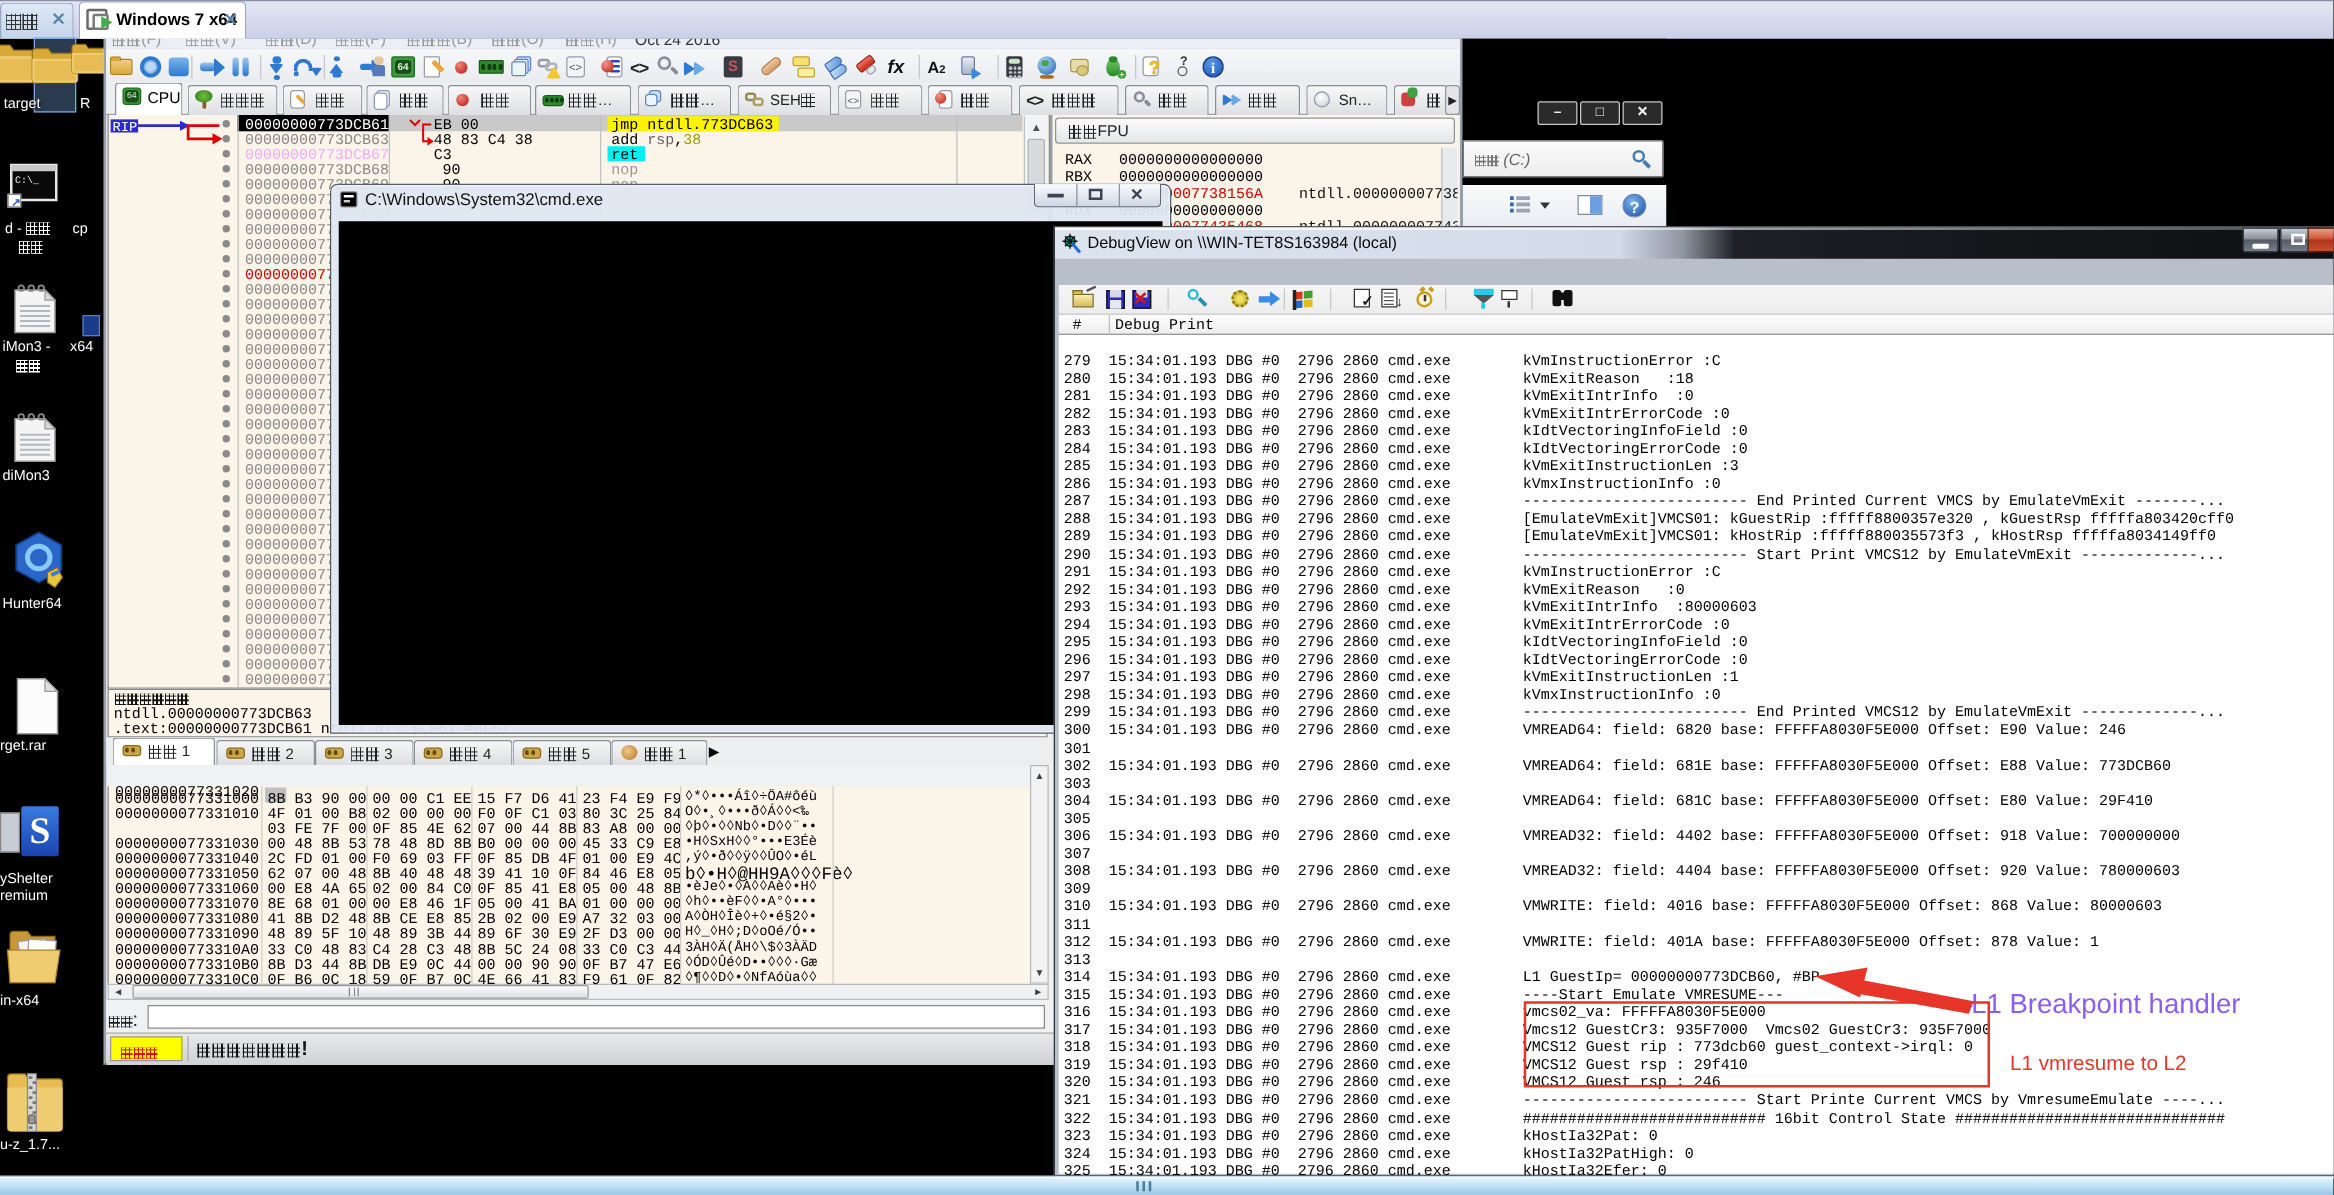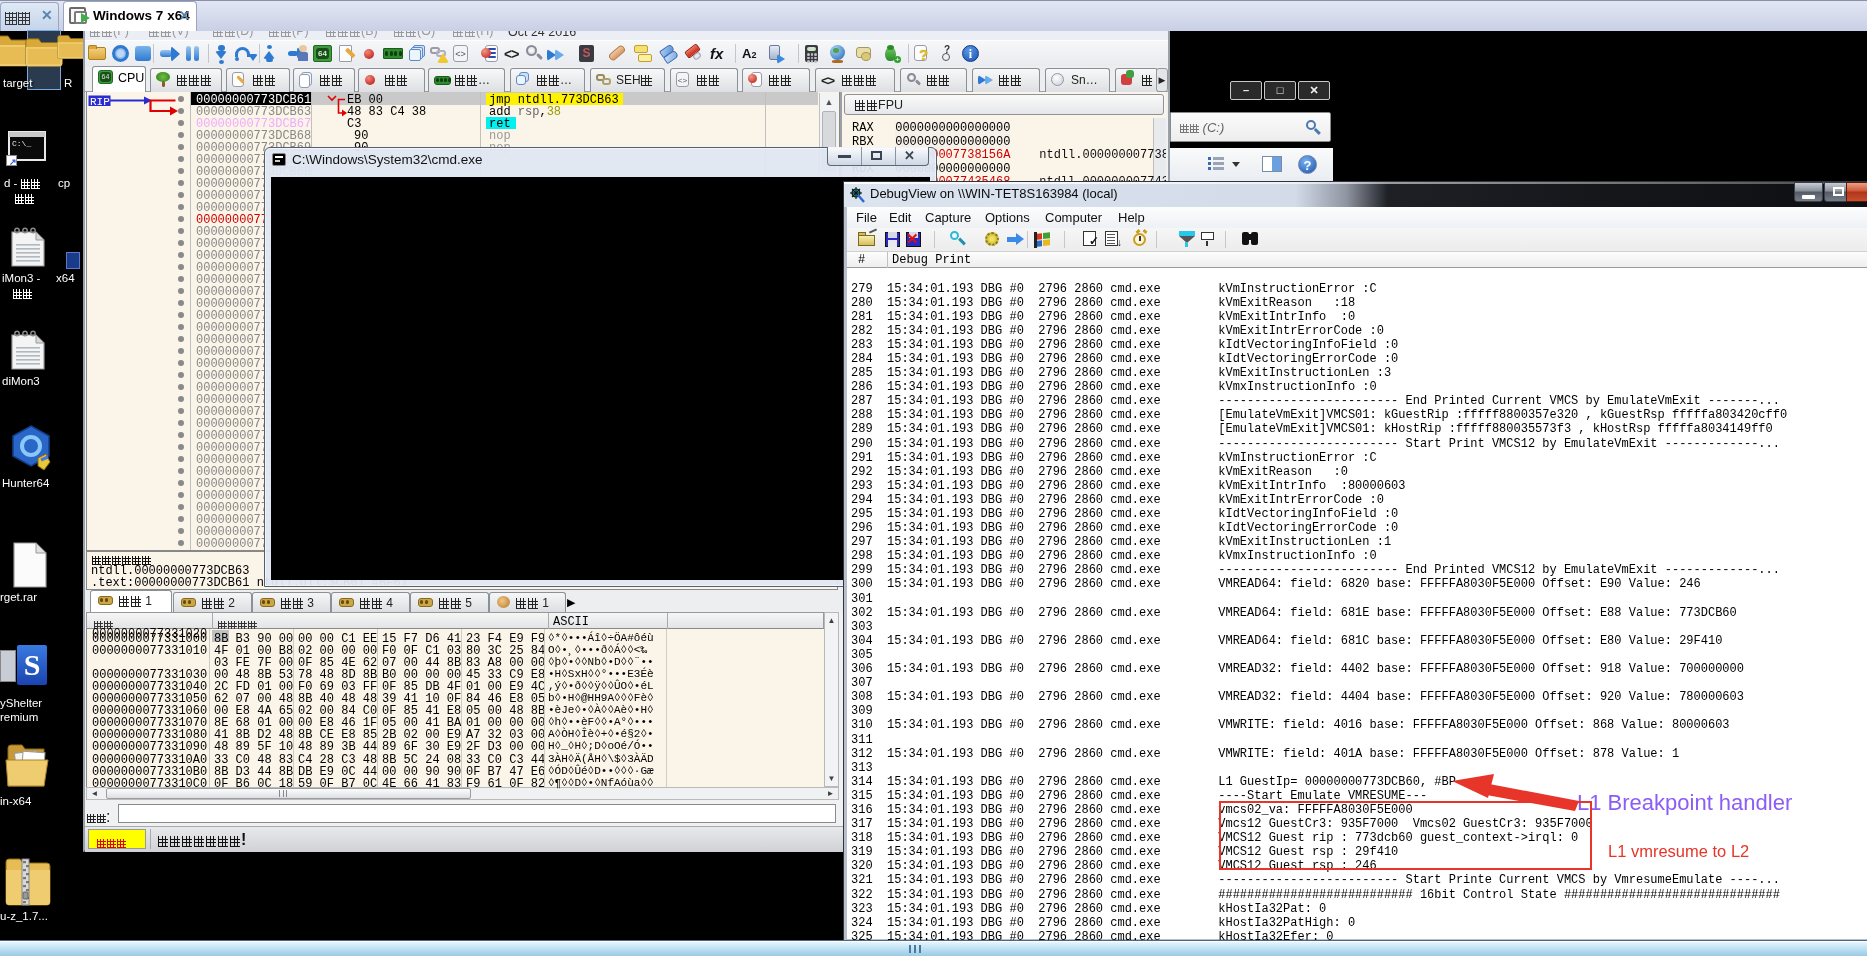--- a/index.html
+++ b/index.html
@@ -168,28 +168,20 @@
 </div>
 
 <div class="abs" style="left:86px;top:551px;width:752px;height:39px;background:#fbf4e8;border:1px solid #888" id="infop">
  <div style="position:absolute;left:4px;top:2px;color:#111;font-size:11px"><span class="cjs"></span><span class="cjs"></span><span class="cjs"></span><span class="cjs"></span><span class="cjs"></span><span class="cjs"></span></div>
  <div class="mono" style="position:absolute;left:4px;top:13px;font-size:12px;color:#000;line-height:12px;white-space:pre">ntdll.00000000773DCB63
 .text:00000000773DCB61 ntdll.dll:$CB61 #BF61</div>
 </div>
 
 <div class="abs" style="left:85px;top:590px;width:1083px;height:22px;background:#edeef0" id="memtabs"></div>
 
-<div class="abs" style="left:86px;top:612px;width:738px;height:17px;background:linear-gradient(#f6f6f6,#e3e4e6);border:1px solid #999;border-bottom:1px solid #8a8a8a">
- <span style="position:absolute;left:6px;top:2px;color:#333"><span class="cjs"></span><span class="cjs"></span></span>
- <span style="position:absolute;left:130px;top:2px;color:#333"><span class="cjs"></span><span class="cjs"></span><span class="cjs"></span><span class="cjs"></span></span>
- <span class="mono" style="position:absolute;left:466px;top:2px;color:#000;font-size:12px">ASCII</span>
- <div style="position:absolute;left:125px;top:0;width:1px;height:16px;background:#aaa"></div>
- <div style="position:absolute;left:461px;top:0;width:1px;height:16px;background:#aaa"></div>
- <div style="position:absolute;left:580px;top:0;width:1px;height:16px;background:#aaa"></div>
-</div>
 
 <div class="abs" style="left:86px;top:629px;width:738px;height:158px;background:#fbf4e8;border-left:1px solid #888" id="dump"></div>
 
 <div class="abs" style="left:824px;top:612px;width:15px;height:175px;background:#f2f3f5;border:1px solid #b8b8b8">
  <div style="position:absolute;left:1px;top:1px;width:11px;height:13px;color:#404040;font-size:8px;text-align:center;line-height:13px">▲</div>
  <div style="position:absolute;left:1px;bottom:1px;width:11px;height:13px;color:#404040;font-size:8px;text-align:center;line-height:13px">▼</div>
 </div>
 
 <div class="abs" style="left:86px;top:787px;width:753px;height:13px;background:#f0f1f3;border:1px solid #bbb">
  <div style="position:absolute;left:1px;top:1px;width:13px;height:9px;color:#404040;font-size:8px;line-height:9px;text-align:center">◄</div>
@@ -534,21 +526,21 @@
 <div class="abs" style="left:214px;top:679.9000000000001px;white-space:pre">2C FD 01 00</div>
 <div class="abs" style="left:298px;top:679.9000000000001px;white-space:pre">F0 69 03 FF</div>
 <div class="abs" style="left:382px;top:679.9000000000001px;white-space:pre">0F 85 DB 4F</div>
 <div class="abs" style="left:466px;top:679.9000000000001px;white-space:pre">01 00 E9 4C</div>
 <div class="abs" style="left:548px;top:679.9000000000001px;white-space:pre;font-size:11px">,ý◊•ð◊◊ÿ◊◊ÛO◊•éL</div>
 <div class="abs" style="left:92px;top:692.0000000000001px;white-space:pre">0000000077331050</div>
 <div class="abs" style="left:214px;top:692.0000000000001px;white-space:pre">62 07 00 48</div>
 <div class="abs" style="left:298px;top:692.0000000000001px;white-space:pre">8B 40 48 48</div>
 <div class="abs" style="left:382px;top:692.0000000000001px;white-space:pre">39 41 10 0F</div>
 <div class="abs" style="left:466px;top:692.0000000000001px;white-space:pre">84 46 E8 05</div>
-<div class="abs" style="left:548px;top:692.0000000000001px;white-space:pre;font-size:11px">b◊•H◊@HH9A◊◊◊Fè◊</div>
+<div class="abs" style="left:548px;top:692.0000000000001px;white-space:pre;font-size:14px">b◊•H◊@HH9A◊◊◊Fè◊</div>
 <div class="abs" style="left:92px;top:704.1000000000001px;white-space:pre">0000000077331060</div>
 <div class="abs" style="left:214px;top:704.1000000000001px;white-space:pre">00 E8 4A 65</div>
 <div class="abs" style="left:298px;top:704.1000000000001px;white-space:pre">02 00 84 C0</div>
 <div class="abs" style="left:382px;top:704.1000000000001px;white-space:pre">0F 85 41 E8</div>
 <div class="abs" style="left:466px;top:704.1000000000001px;white-space:pre">05 00 48 8B</div>
 <div class="abs" style="left:548px;top:704.1000000000001px;white-space:pre;font-size:11px">•èJe◊•◊À◊◊Aè◊•H◊</div>
 <div class="abs" style="left:92px;top:716.2000000000002px;white-space:pre">0000000077331070</div>
 <div class="abs" style="left:214px;top:716.2000000000002px;white-space:pre">8E 68 01 00</div>
 <div class="abs" style="left:298px;top:716.2000000000002px;white-space:pre">00 E8 46 1F</div>
 <div class="abs" style="left:382px;top:716.2000000000002px;white-space:pre">05 00 41 BA</div>
@@ -644,28 +636,20 @@
 <line x1="9" y1="9" x2="15" y2="16" stroke="#2a66d8" stroke-width="2.4"></line>
 </svg>
 <div style="position:absolute;left:27px;top:5px;color:#0a0a0a;font-size:13px">DebugView on \\WIN-TET8S163984 (local)</div>
 <div style="position:absolute;left:951px;top:1px;width:29px;height:20px;background:linear-gradient(#c8cdd4,#888e98 45%,#555b66 50%,#767c88);border:1px solid #3a3e46;border-radius:0 0 3px 3px">
         <div style="position:absolute;left:7px;top:12px;width:13px;height:3.5px;background:#fff;border-radius:1px"></div>
       </div>
 <div style="position:absolute;left:981px;top:1px;width:29px;height:20px;background:linear-gradient(#c8cdd4,#888e98 45%,#555b66 50%,#767c88);border:1px solid #3a3e46;border-radius:0 0 3px 3px">
         <div style="position:absolute;left:8px;top:4px;width:11px;height:9px;border:2px solid #fff;background:rgba(255,255,255,.15)"></div>
       </div>
 <div style="position:absolute;left:1003px;top:1px;width:25px;height:20px;background:linear-gradient(#e8a088,#cf5438 45%,#b03518 50%,#c44f30);border:1px solid #5a1a08"></div>
-<div style="position:absolute;left:4px;top:26px;width:1021px;height:21px;background:linear-gradient(#fcfdfe,#eef1f5)">
-<span style="position:absolute;left:9px;top:3px;color:#111;font-size:13px">File</span>
-<span style="position:absolute;left:42px;top:3px;color:#111;font-size:13px">Edit</span>
-<span style="position:absolute;left:78px;top:3px;color:#111;font-size:13px">Capture</span>
-<span style="position:absolute;left:138px;top:3px;color:#111;font-size:13px">Options</span>
-<span style="position:absolute;left:198px;top:3px;color:#111;font-size:13px">Computer</span>
-<span style="position:absolute;left:271px;top:3px;color:#111;font-size:13px">Help</span>
-</div>
 <div style="position:absolute;left:4px;top:47px;width:1021px;height:24px;background:linear-gradient(#f6f6f6,#ececec);border-bottom:1px solid #d0d0d0" id="dvtools"></div>
 <div style="position:absolute;left:4px;top:71px;width:1021px;height:16px;background:linear-gradient(#fdfdfd,#eeeeee);border-bottom:1px solid #9a9a9a">
 <span class="mono" style="position:absolute;left:11px;top:1px;font-size:12px;color:#000">#</span>
 <span class="mono" style="position:absolute;left:45px;top:1px;font-size:12px;color:#000">Debug Print</span>
 <div style="position:absolute;left:40px;top:0;width:1px;height:16px;background:#c0c0c0"></div>
 </div>
 <div style="position:absolute;left:4px;top:87px;width:1021px;height:671px;background:#fff" id="dvlist"></div>
 </div>
 <div class="abs" style="left:0;top:0;width:1867px;height:0">
 <div class="abs" style="left:858px;top:235px;width:17px;height:11px;background:linear-gradient(#f8eeb0,#d8bc5c);border:1px solid #7a6a1e"></div>

